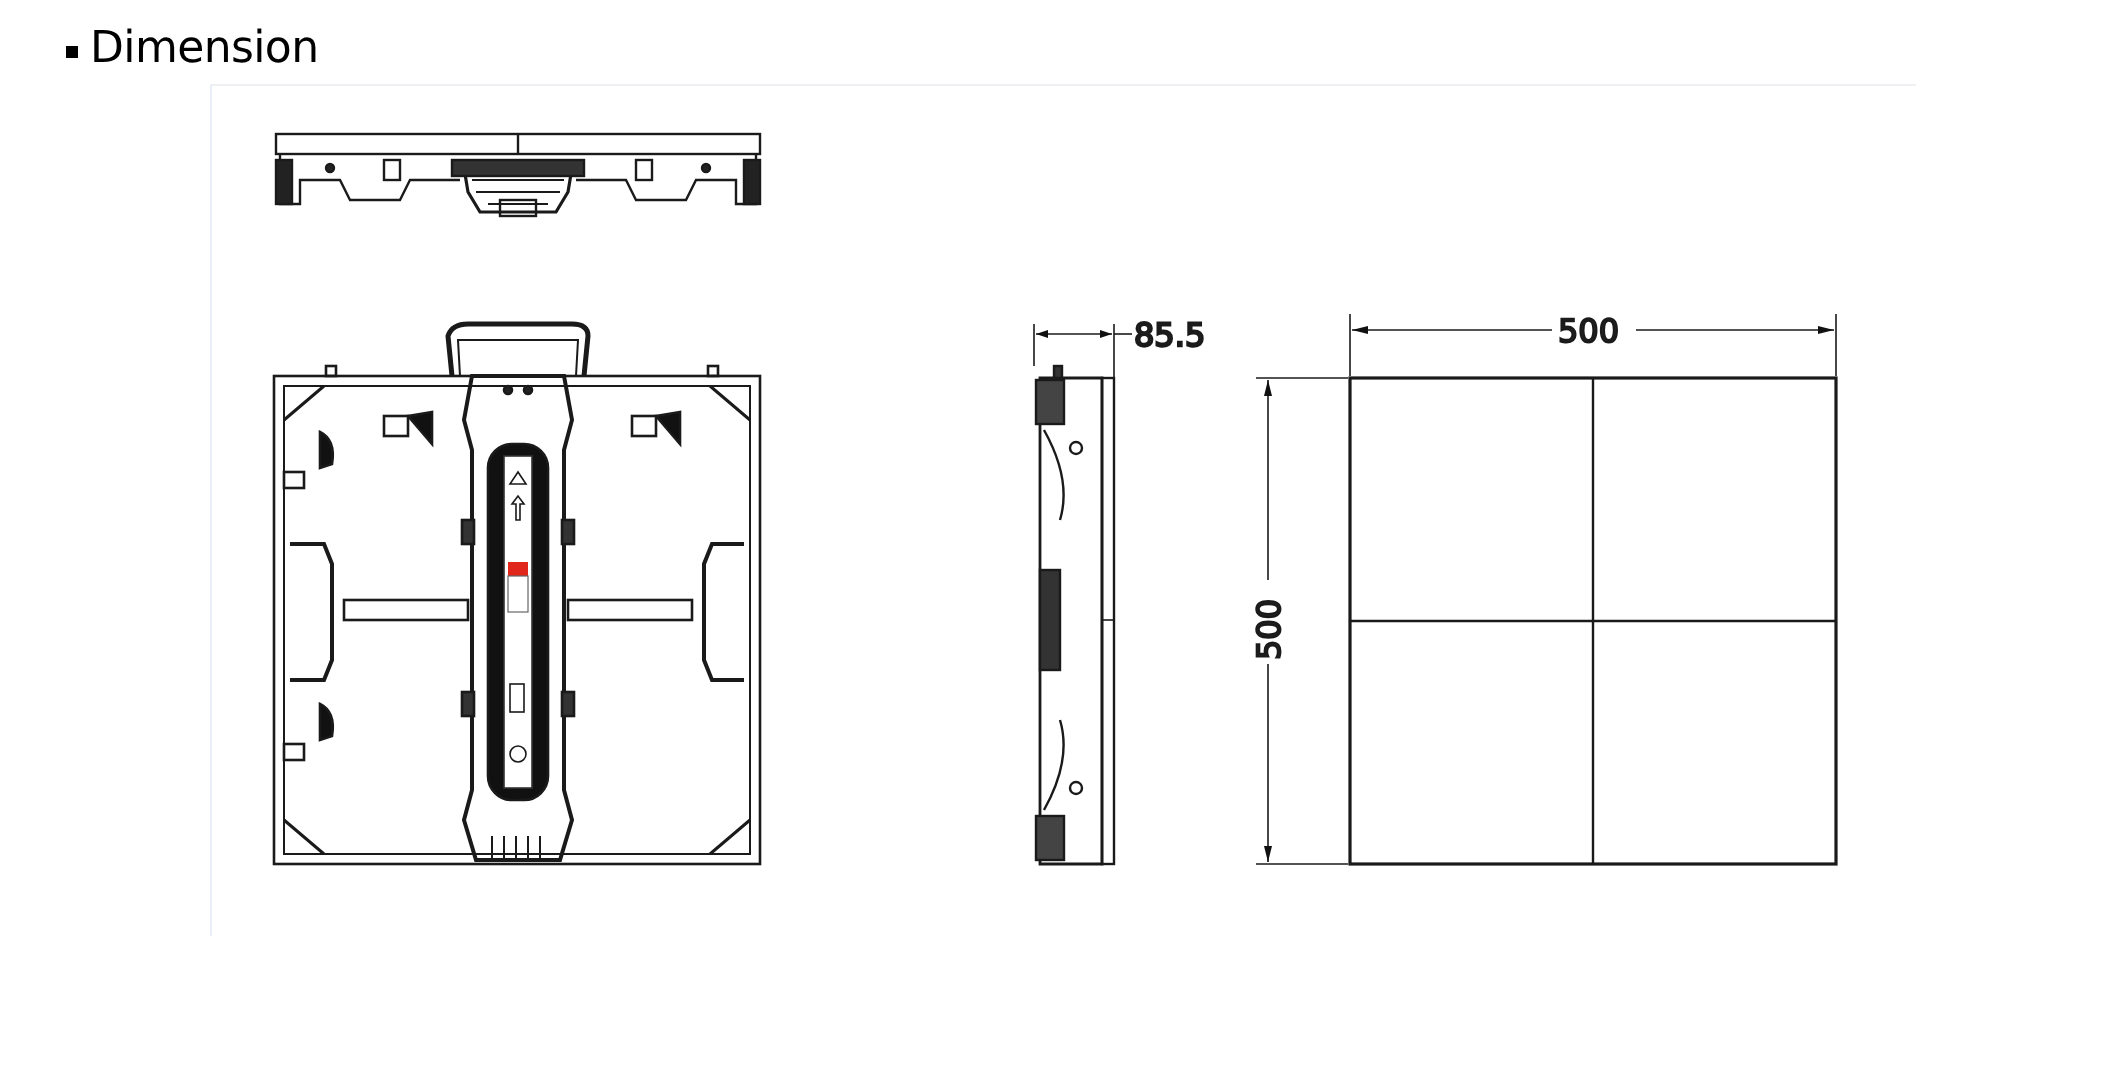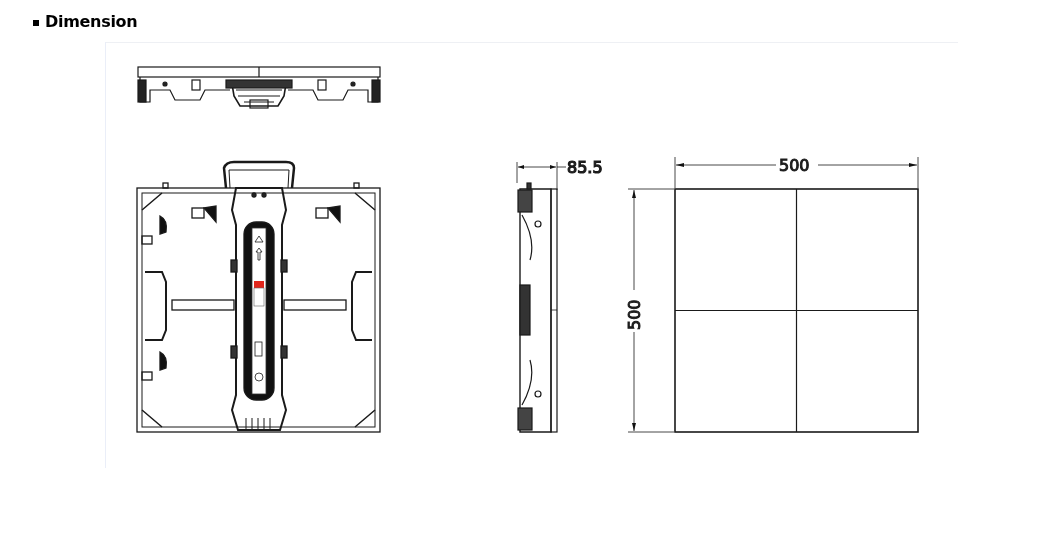--- a/index.html
+++ b/index.html
@@ -1,19 +1,19 @@
 <!DOCTYPE html>
 <html><head>
 <meta charset="utf-8">
 <style>
   html, body { margin:0; padding:0; background:#ffffff; }
   body { width:1060px; height:537px; position:relative; overflow:hidden; font-family:"Liberation Sans", sans-serif; }
   .heading { position:absolute; left:33px; top:12px; display:flex; align-items:center; }
   .bullet { width:6px; height:6px; background:#000; margin-right:6px; margin-top:2px; }
-  .heading-text { font-family:"DejaVu Sans", sans-serif; font-weight:bold; font-size:16px; color:#000; letter-spacing:-0.3px; }
+  .heading-text { font-family:"DejaVu Sans", sans-serif; font-weight:normal; font-size:22px; color:#000; letter-spacing:-0.3px; }
   .frame-top { position:absolute; left:105px; top:42px; width:853px; height:1px; background:#eef0f4; }
   .frame-left { position:absolute; left:105px; top:42px; width:1px; height:426px; background:#eaeef8; }
   svg.drawing { position:absolute; left:0; top:0; }
   .dim-text { font-family:"DejaVu Sans", sans-serif; font-size:16px; fill:#222; }
 </style>
 </head>
 <body>
 
 <div class="heading">
   <div class="bullet"></div>

